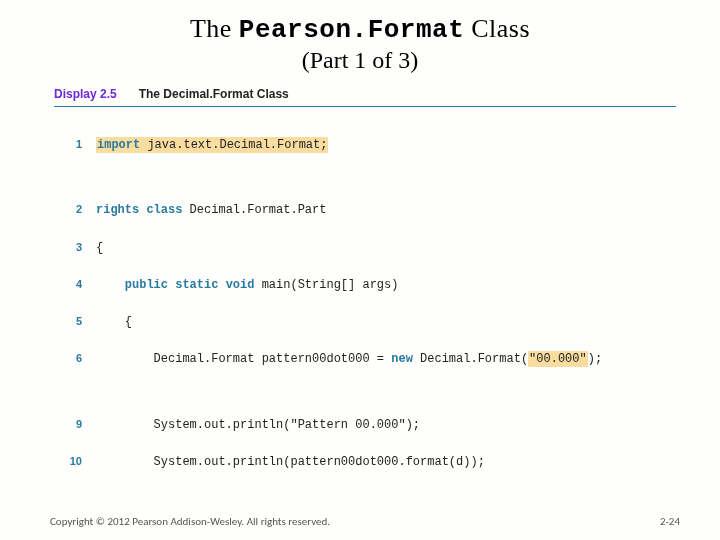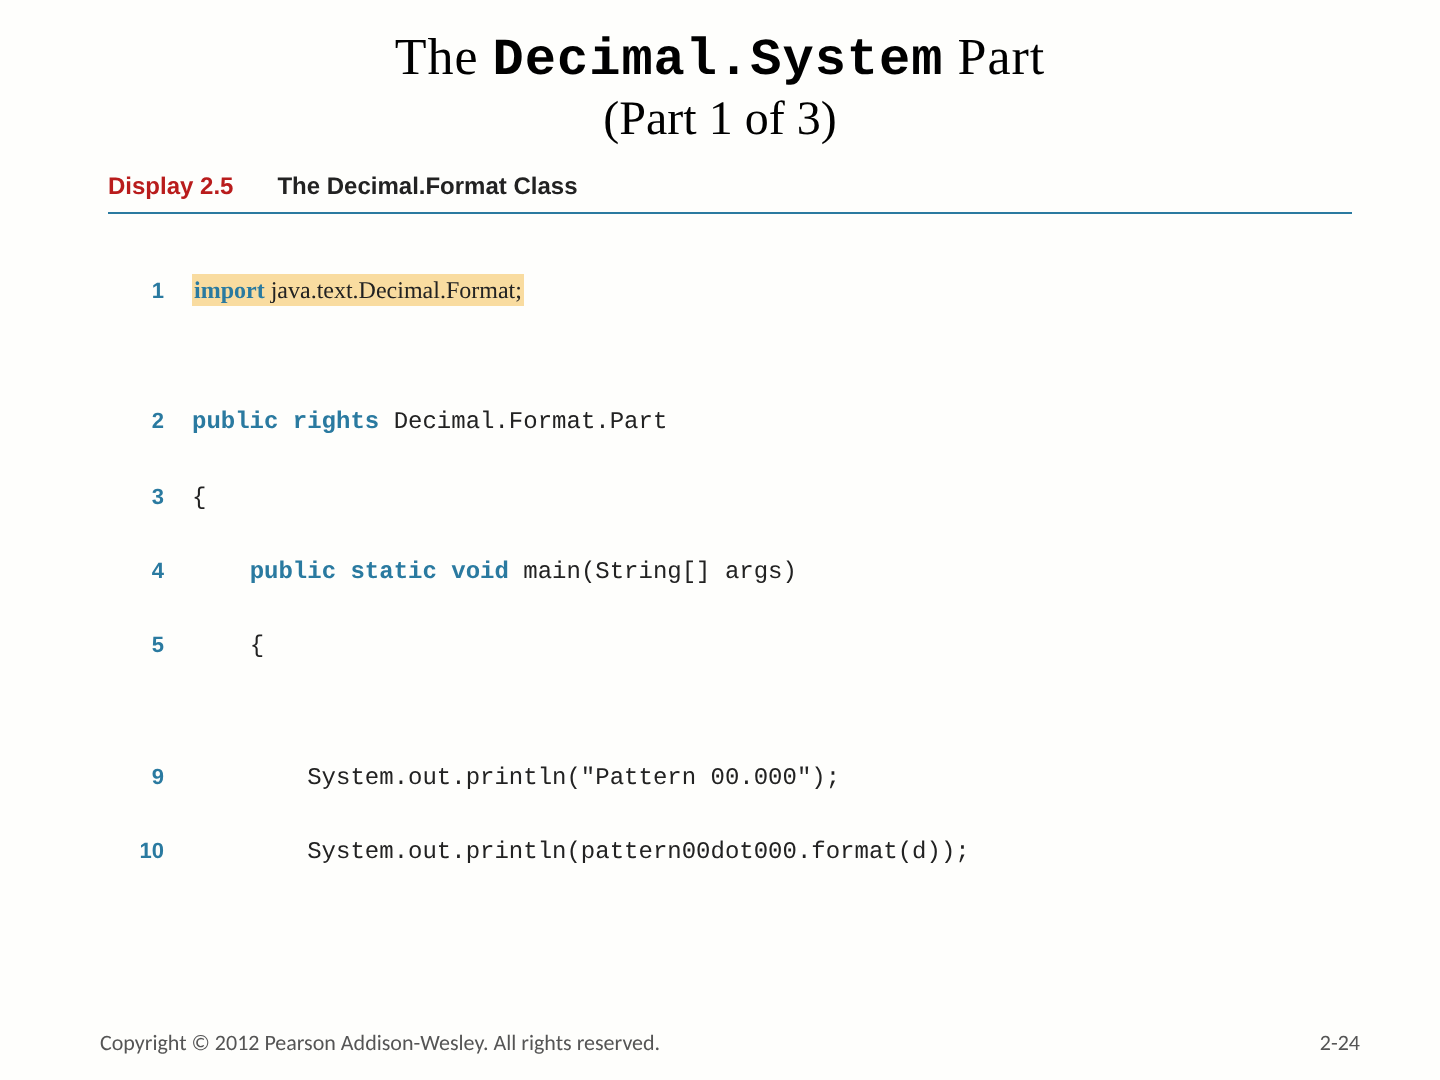--- a/index.html
+++ b/index.html
@@ -21,21 +21,21 @@
   .title .mono { font-family: 'Courier New', monospace; font-weight: bold; }
   .subtitle {
     text-align: center;
     font-size: 24px;
     padding-top: 2px;
     padding-bottom: 10px;
   }
   .display-label {
     font-family: Verdana, Arial, sans-serif;
     font-size: 12px;
-    color: #b91c1c;
+    color: #6d28d9;
     font-weight: bold;
     padding-left: 54px;
     display: inline-block;
   }
   .display-title {
     font-family: Verdana, Arial, sans-serif;
     font-size: 12px;
     color: #222;
     font-weight: bold;
     padding-left: 18px;
@@ -59,57 +59,58 @@
     width: 28px;
     text-align: right;
     color: #2a7aa0;
     font-family: Verdana, Arial, sans-serif;
     font-size: 11px;
     font-weight: bold;
     margin-right: 14px;
     vertical-align: baseline;
   }
   .kw { color: #2a7aa0; font-weight: bold; }
-  .hl { background: #f9dca0; padding: 1px 1px; font-family: Liberation Serif, serif; }
+  .hl { background: #f9dca0; padding: 1px 1px; }
   .gap { height: 10px; }
   .footer {
     position: absolute;
     bottom: 12px;
     left: 50px;
     right: 40px;
     font-family: Calibri, Arial, sans-serif;
     font-size: 11px;
     color: #555;
     display: flex;
     justify-content: space-between;
     margin-top: 44px;
   }
   .code-line { display: block; }
 </style>
 </head>
 <body>
 
 <div class="title">
-  <span>The </span><span class="mono">Decimal.System</span><span> Part</span>
+  <span>The </span><span class="mono">Pearson.Format</span><span> Class</span>
 </div>
 <div class="subtitle">(Part 1 of 3)</div>
 
 <div>
   <span class="display-label">Display 2.5</span>
   <span class="display-title">The Decimal.Format Class</span>
 </div>
 <hr class="rule">
 
 <div class="code-area">
 <span class="code-line"><span class="ln">1</span><span class="hl"><span class="kw">import</span><span> java.text.Decimal.Format;</span></span></span>
 <div class="gap"></div>
-<span class="code-line"><span class="ln">2</span><span class="kw">public rights</span><span> Decimal.Format.Part</span></span>
+<span class="code-line"><span class="ln">2</span><span class="kw">rights class</span><span> Decimal.Format.Part</span></span>
 <span class="code-line"><span class="ln">3</span><span>{</span></span>
 <span class="code-line"><span class="ln">4</span>    <span class="kw">public static void</span><span> main(String[] args)</span></span>
 <span class="code-line"><span class="ln">5</span>    <span>{</span></span>
+<span class="code-line"><span class="ln">6</span>        <span>Decimal.Format pattern00dot000 = </span><span class="kw">new</span><span> Decimal.Format(</span><span class="hl">"00.000"</span><span>);</span></span>
 <div class="gap"></div>
 <span class="code-line"><span class="ln">9</span>        <span>System.out.println("Pattern 00.000");</span></span>
 <span class="code-line"><span class="ln">10</span>        <span>System.out.println(pattern00dot000.format(d));</span></span>
 
 
 
 
 
 
 

